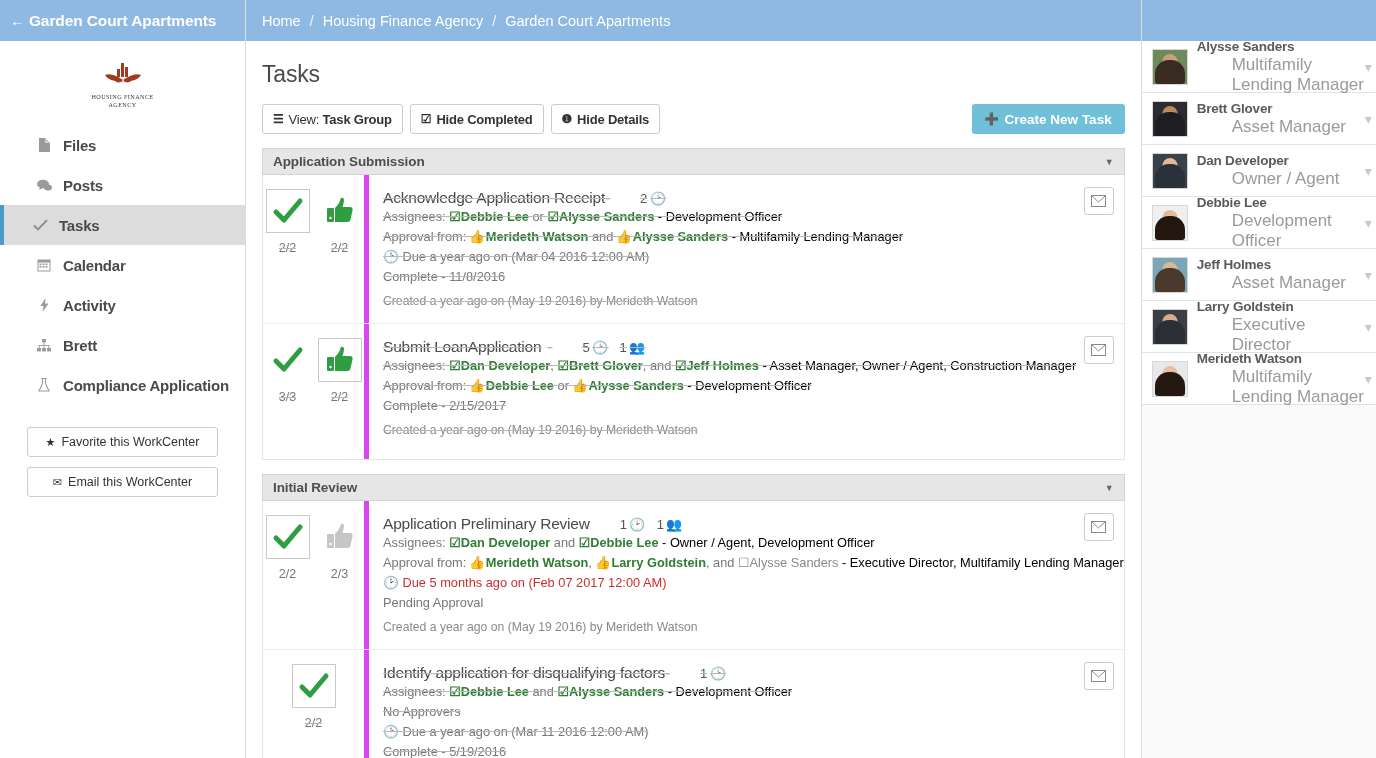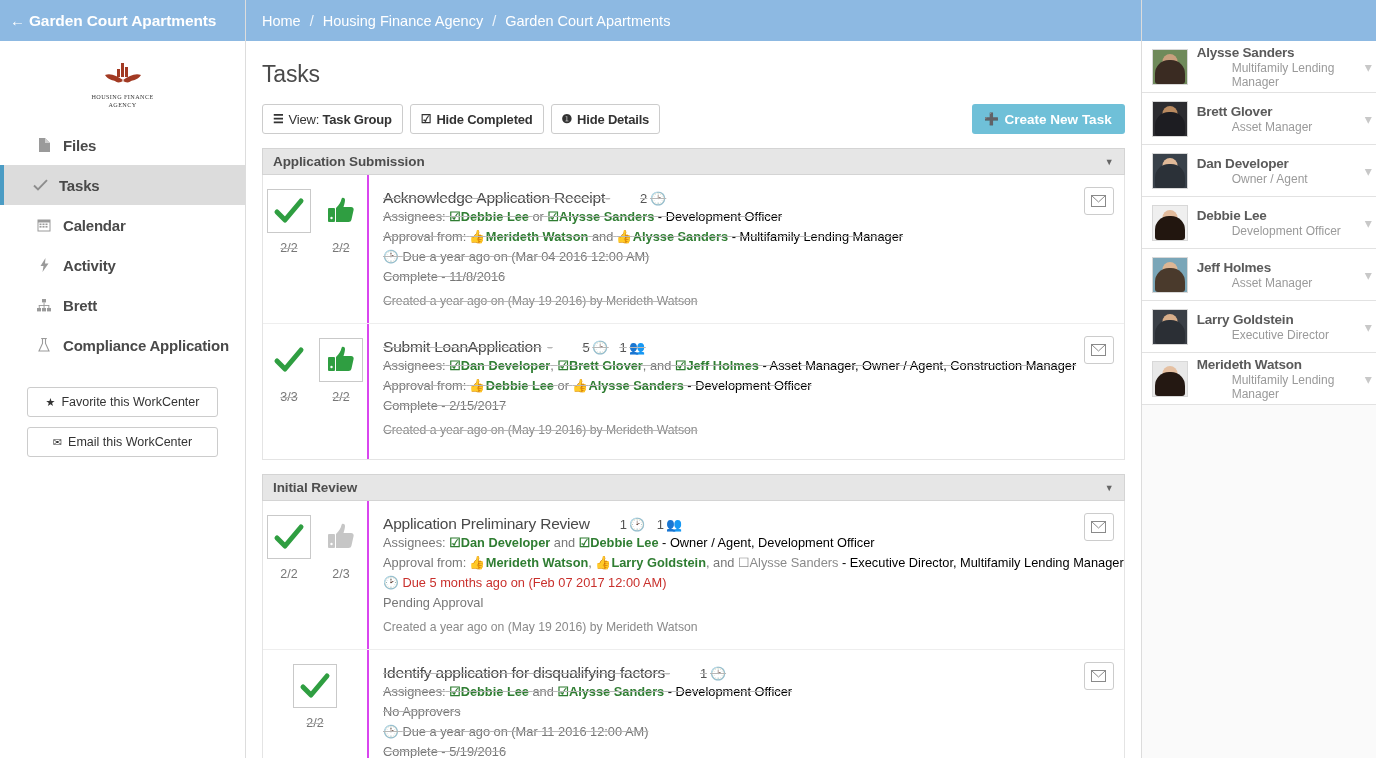--- a/index.html
+++ b/index.html
@@ -112,21 +112,21 @@
   .group-header .caret { margin-left: auto; font-size: 9px; color: #666; }
 
   .task-list { border: 1px solid #e4e4e4; border-top: none; }
   .task-row { display: flex; border-bottom: 1px solid #eeeeee; min-height: 135px; }
   .task-row:last-child { border-bottom: none; }
 
   .icon-col {
     width: 106px; flex: 0 0 106px;
     padding: 14px 0 0 0;
     display: flex; justify-content: center; gap: 8px;
-    border-right: 2px solid #d946ef;
+    border-right: 5px solid #d946ef;
   }
   .icon-cell { width: 44px; text-align: center; }
   .icon-box {
     width: 44px; height: 44px; display: flex;
     align-items: center; justify-content: center;
   }
   .icon-box.boxed { border: 1px solid #c9c9c9; background: #fff; }
   .icon-count { font-size: 12.5px; color: #777; margin-top: 8px; }
 
   .body-col { flex: 1 1 auto; padding: 14px 0 12px 14px; position: relative; }
@@ -174,21 +174,21 @@
   .avatar .face {
     position: absolute; left: 50%; transform: translateX(-50%);
     bottom: 0; width: 30px; height: 24px; border-radius: 14px 14px 3px 3px;
   }
   .avatar .head {
     position: absolute; left: 50%; transform: translateX(-50%);
     top: 4px; width: 15px; height: 15px; border-radius: 50%;
   }
   .p-info { flex: 1 1 auto; min-width: 0; }
   .p-name { font-size: 13.5px; font-weight: bold; color: #5a5a5a; letter-spacing: -0.2px; }
-  .p-role { font-size: 12px; color: #9a9a9a; margin-top: 1px; padding-left: 35px; }
+  .p-role { font-size: 17px; color: #9a9a9a; margin-top: 1px; padding-left: 35px; }
   .p-caret { font-size: 14px; color: #c8c8c8; padding-right: 4px; }
 
   
   .check-svg { width: 32px; height: 32px; }
   .thumb-svg { width: 30px; height: 30px; }
   svg { display: block; }
 </style>
 </head>
 <body>
 
@@ -222,20 +222,30 @@
 
     <div class="nav-list">
       <div class="nav-item">
         <span class="nav-ico">
           <svg width="12" height="14" viewBox="0 0 12 14">
               <path d="M1 0h6l5 5v9H1z" fill="#9a9a9a"></path>
               <path d="M7 0l5 5H7z" fill="#cfcfcf"></path>
             </svg>
         </span>
         <span class="nav-label">Files</span>
+      </div>
+      <div class="nav-item">
+        <span class="nav-ico">
+          <svg width="15" height="13" viewBox="0 0 15 13">
+              <ellipse cx="6" cy="5" rx="6" ry="4.3" fill="#9a9a9a"></ellipse>
+              <path d="M3 8l-1 3 4-2z" fill="#9a9a9a"></path>
+              <ellipse cx="11" cy="8.5" rx="4" ry="3" fill="#9a9a9a"></ellipse>
+            </svg>
+        </span>
+        <span class="nav-label">Posts</span>
       </div>
       <div class="nav-item active">
         <span class="nav-ico">
           <svg width="15" height="12" viewBox="0 0 15 12">
               <path d="M1 6.5 L5 10.5 L14 1.2" stroke="#8d8d8d" stroke-width="1.9" fill="none"></path>
             </svg>
         </span>
         <span class="nav-label">Tasks</span>
       </div>
       <div class="nav-item">

